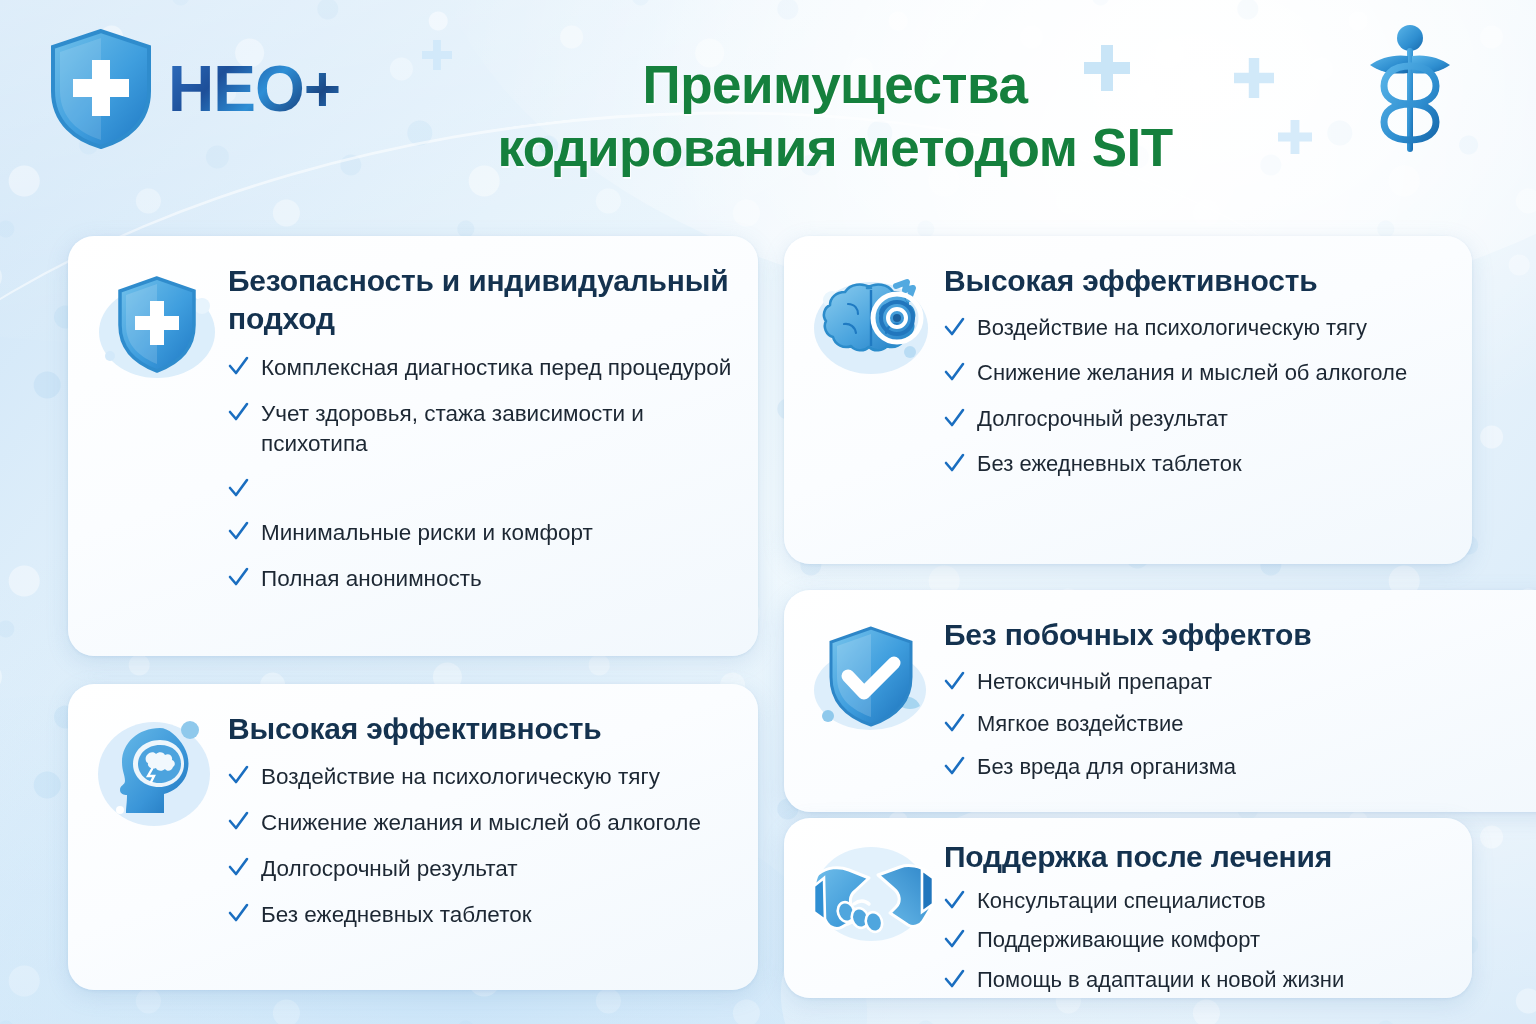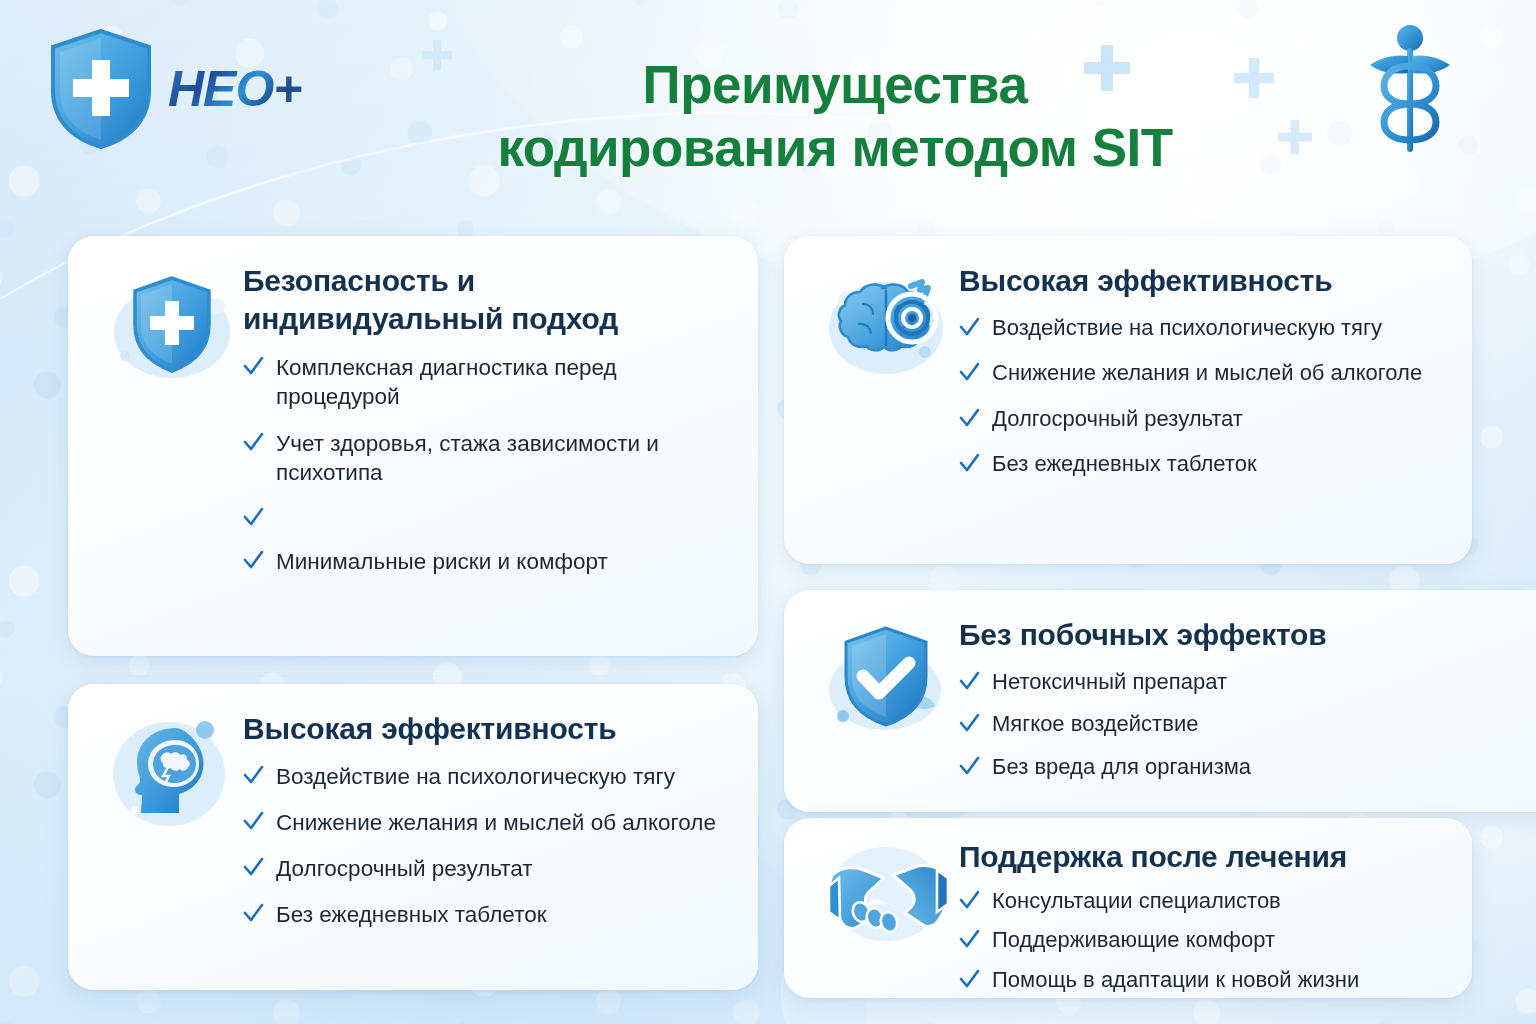--- a/index.html
+++ b/index.html
@@ -105,31 +105,30 @@
   .logo-block {
     position: absolute;
     left: 48px;
     top: 28px;
     display: flex;
     align-items: center;
     gap: 14px;
   }
 
   .logo-word {
-    font-size: 50px;
+    font-size: 64px;
     font-weight: 800;
     letter-spacing: -1px;
     line-height: 1;
     background: linear-gradient(135deg, #2f6fc0 0%, #1d4f99 30%, #2e8fd6 55%, #1a4785 80%, #2a7fc9 100%);
     -webkit-background-clip: text;
     background-clip: text;
     color: transparent;
     display: flex;
     align-items: center;
-    font-style: italic;
   }
 
   .page-title {
     position: absolute;
     left: 330px;
     top: 54px;
     width: 1010px;
     text-align: center;
     color: #15803d;
     font-size: 53px;
@@ -145,21 +144,21 @@
     top: 22px;
   }
 
   
   .card {
     position: absolute;
     border-radius: 26px;
     background: linear-gradient(160deg, #ffffff 0%, #fbfdff 45%, #f2f8fd 100%);
     box-shadow: 0 6px 22px rgba(98,150,196,.18), 0 1px 3px rgba(98,150,196,.14);
     display: flex;
-    padding: 22px 26px 22px 33px;
+    padding: 22px 26px 22px 18px;
   }
 
   .card-icon {
     flex: 0 0 auto;
     width: 142px;
     display: flex;
     align-items: flex-start;
     justify-content: center;
     padding-top: 8px;
   }
@@ -341,20 +340,28 @@
             </svg>
           </span>
       </li>
       <li class="bullet">
         <span class="tick">
             <svg width="21" height="26" viewBox="0 0 21 26">
               <path d="M2 13l6 7L19 5" fill="none" stroke="#1a6ec0" stroke-width="2.6" stroke-linecap="round" stroke-linejoin="round"></path>
             </svg>
           </span>
         <span>Минимальные риски и комфорт</span>
+      </li>
+      <li class="bullet">
+        <span class="tick">
+            <svg width="21" height="26" viewBox="0 0 21 26">
+              <path d="M2 13l6 7L19 5" fill="none" stroke="#1a6ec0" stroke-width="2.6" stroke-linecap="round" stroke-linejoin="round"></path>
+            </svg>
+          </span>
+        <span>Полная анонимность</span>
       </li>
     </ul>
   </div>
 </div>
 
 <div class="card" id="card-efficacy-l">
   <div class="card-icon">
     <div class="icon-halo">
       <svg width="126" height="118" viewBox="0 0 126 118">
         <ellipse cx="60" cy="60" rx="56" ry="52" fill="#dcedfb"></ellipse>

